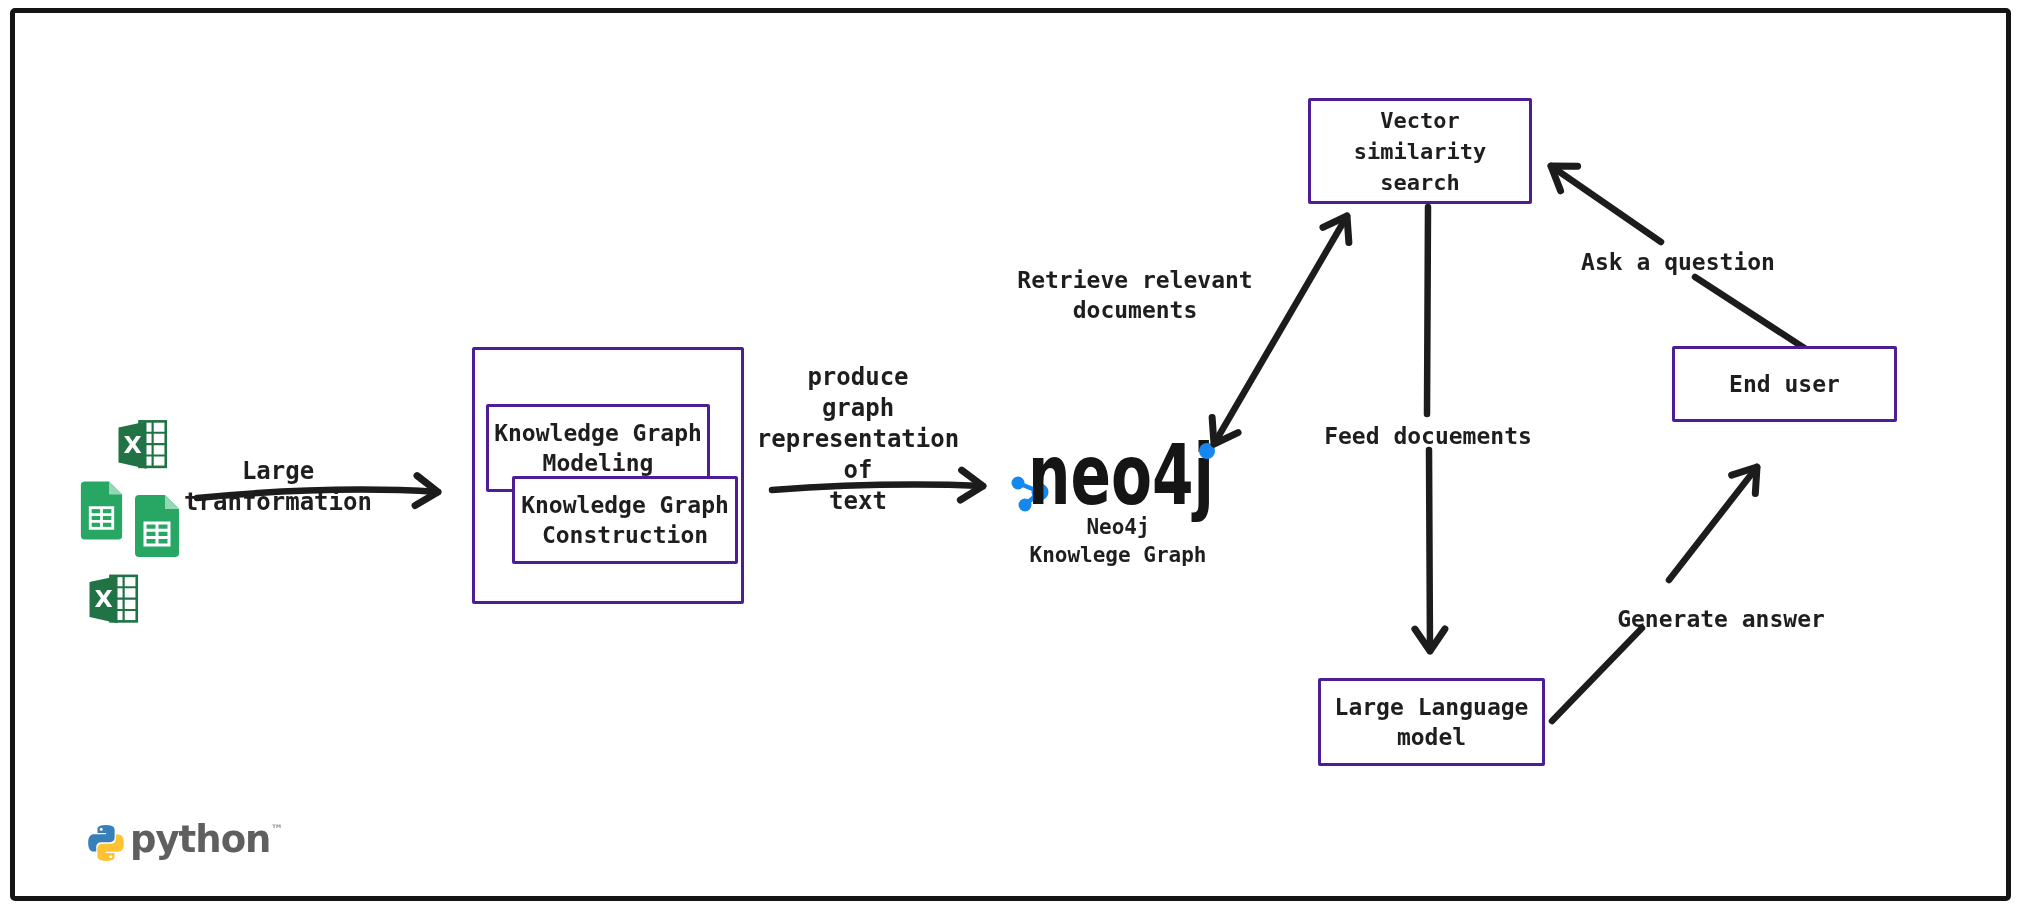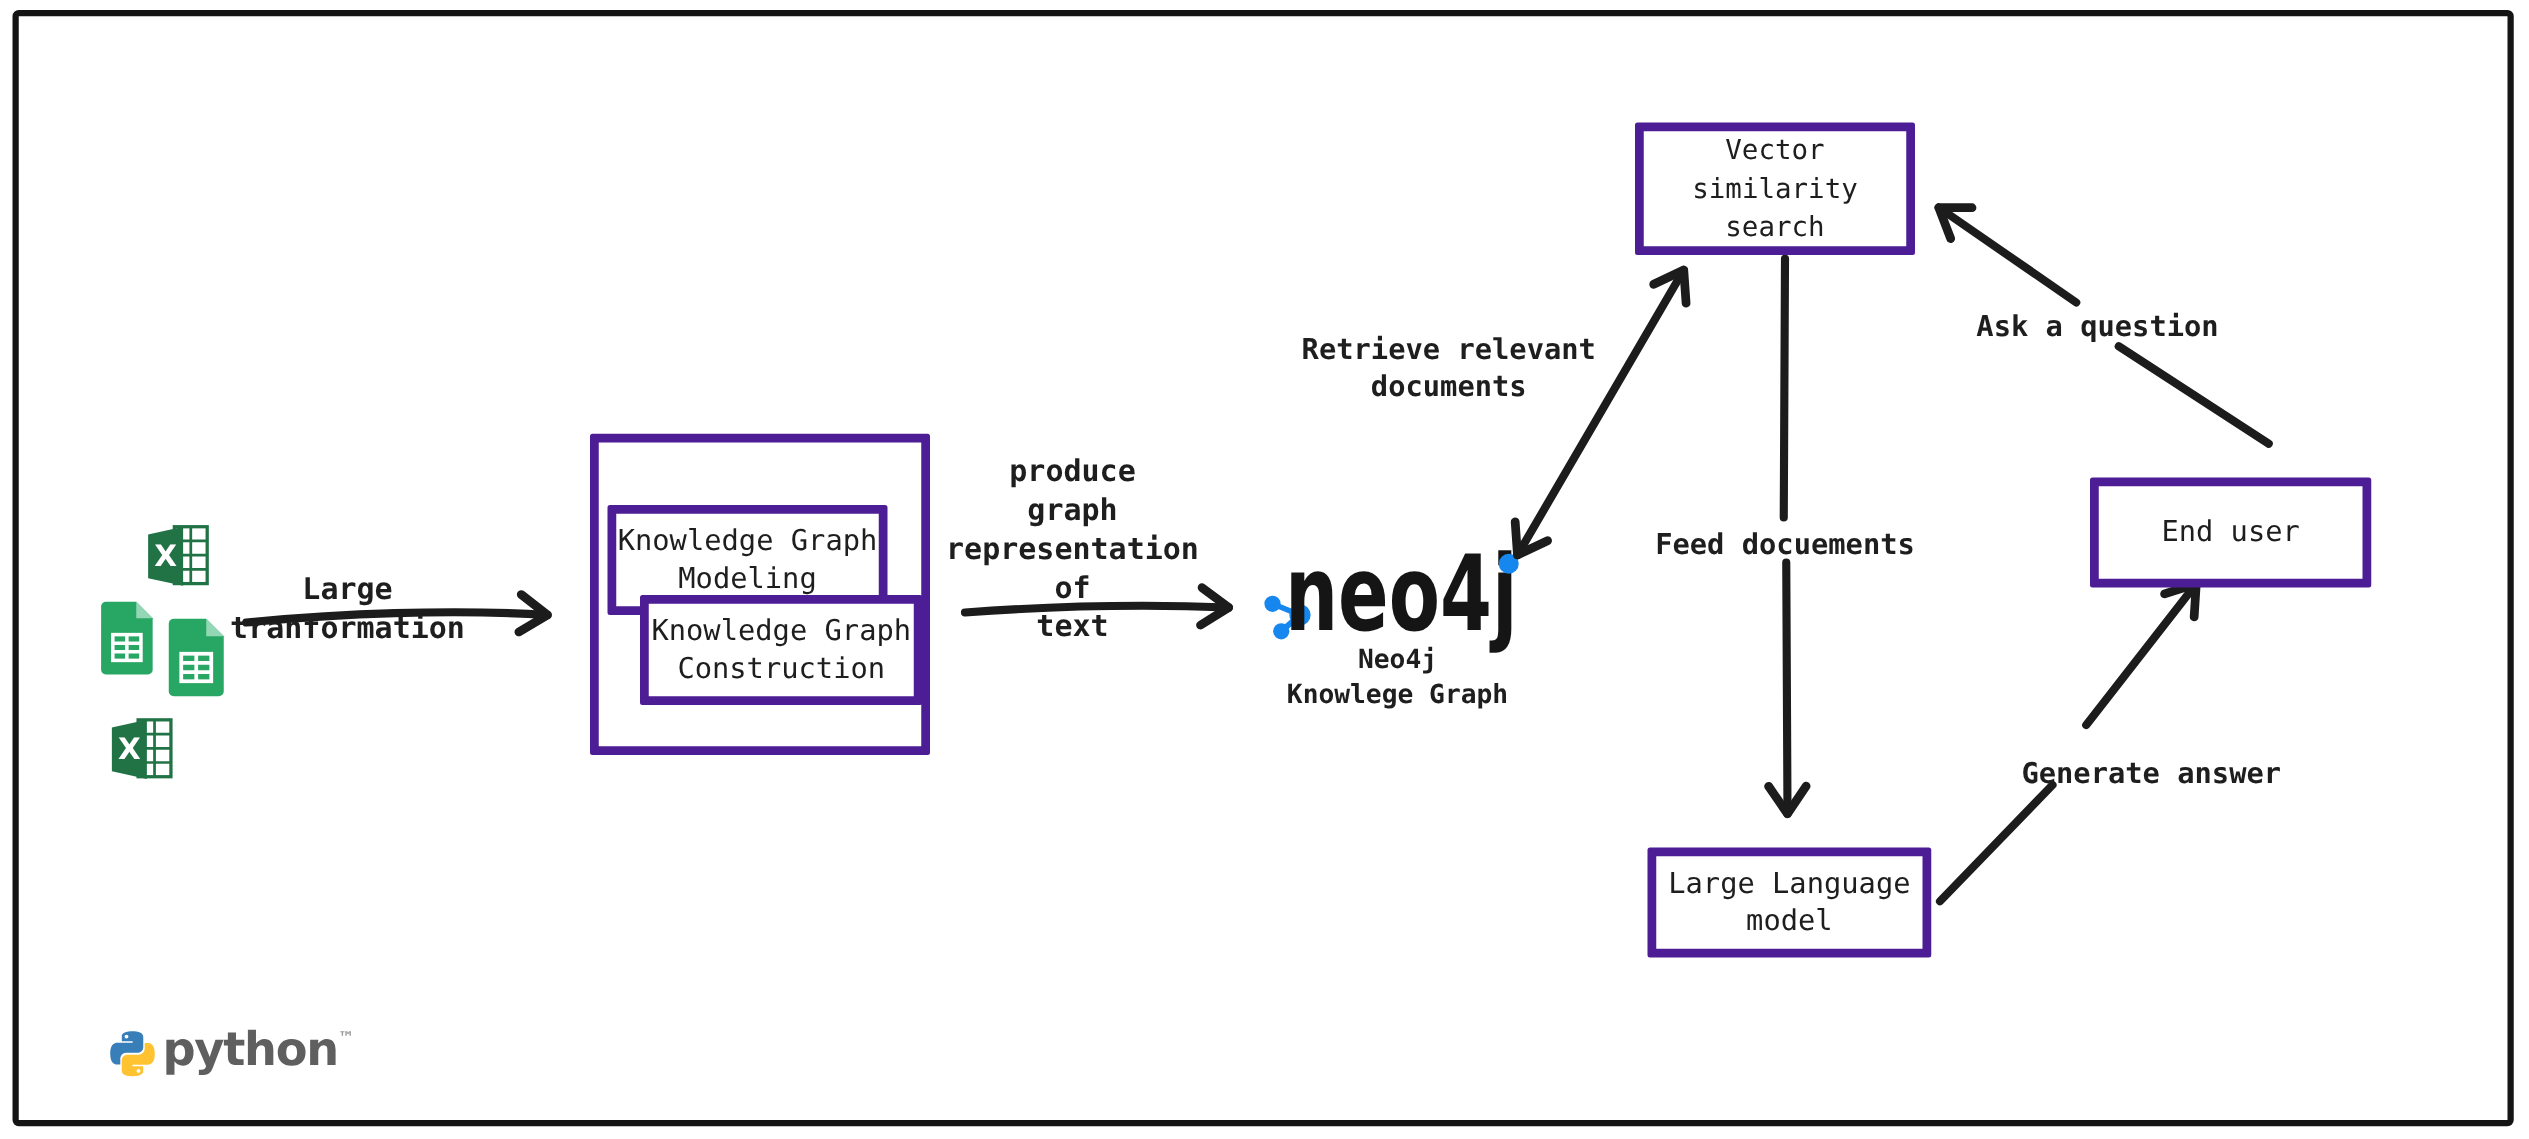--- a/index.html
+++ b/index.html
@@ -7,23 +7,23 @@
     position:relative;width:2023px;height:911px;background:#ffffff;overflow:hidden;
     font-family:"DejaVu Sans Mono", monospace;color:#1e1e1e;
   }
   .frame{
     position:absolute;left:10px;top:8px;width:2001px;height:893px;
     box-sizing:border-box;border:5px solid #141414;border-radius:5px;
   }
   .arrows{position:absolute;left:0;top:0;z-index:2;}
   .arrow{fill:none;stroke:#1c1c1c;stroke-width:6.5;stroke-linecap:round;}
   .box{
-    position:absolute;box-sizing:border-box;background:#fff;border:7px solid #4c1d95;border-radius:2px;
+    position:absolute;box-sizing:border-box;background:#fff;border:3px solid #4c1d95;border-radius:2px;
     display:flex;align-items:center;justify-content:center;text-align:center;
-    white-space:pre-line;font-weight:normal;z-index:3;
+    white-space:pre-line;font-weight:bold;z-index:3;
   }
   .lbl{
     position:absolute;text-align:center;white-space:pre-line;font-weight:bold;z-index:3;
   }
   .fs22{font-size:22px;line-height:31px;}
   .fs23{font-size:23px;line-height:30px;}
   .fs24{font-size:24px;line-height:31px;margin-top:32px;}
   .icon-abs{position:absolute;z-index:1;}
   .neo4j-logo{position:absolute;left:1000px;top:428px;width:250px;height:95px;z-index:1;}
   .neo4j-caption{left:993px;top:513px;width:250px;font-size:21px;line-height:28px;}
@@ -107,32 +107,32 @@
 
   <div class="box fs22" style="left:1308px;top:98px;width:224px;height:106px;">
     <span>Vector
 similarity
 search</span>
   </div>
   <div class="box fs23" style="left:1318px;top:678px;width:227px;height:88px;">
     <span>Large Language
 model</span>
   </div>
-  <div class="box fs23" style="left:1672px;top:382px;width:225px;height:88px;">
+  <div class="box fs23" style="left:1672px;top:346px;width:225px;height:76px;">
     <span>End user</span>
   </div>
 
   <div class="lbl fs24" style="left:158px;top:424px;width:240px;">Large
 tranformation</div>
   <div class="lbl fs24" style="left:738px;top:330px;width:240px;">produce
 graph
 representation
 of
 text</div>
-  <div class="lbl fs23" style="left:1014px;top:265px;width:290px;">Retrieve relevant
+  <div class="lbl fs23" style="left:990px;top:265px;width:290px;">Retrieve relevant
 documents</div>
   <div class="lbl fs23" style="left:1538px;top:247px;width:280px;">Ask a question</div>
   <div class="lbl fs23" style="left:1288px;top:421px;width:280px;">Feed docuements</div>
   <div class="lbl fs23" style="left:1581px;top:584px;width:280px;margin-top:20px;">Generate answer</div>
 
   <div class="neo4j-logo">
     <svg width="250" height="95" viewBox="0 0 250 95">
       <g>
         <path d="M40,64 L18,55 M40,64 L25,77" stroke="var(--neo4j-blue)" stroke-width="4.5" fill="none"></path>
         <circle cx="40" cy="64" r="8.5" fill="var(--neo4j-blue)"></circle>

